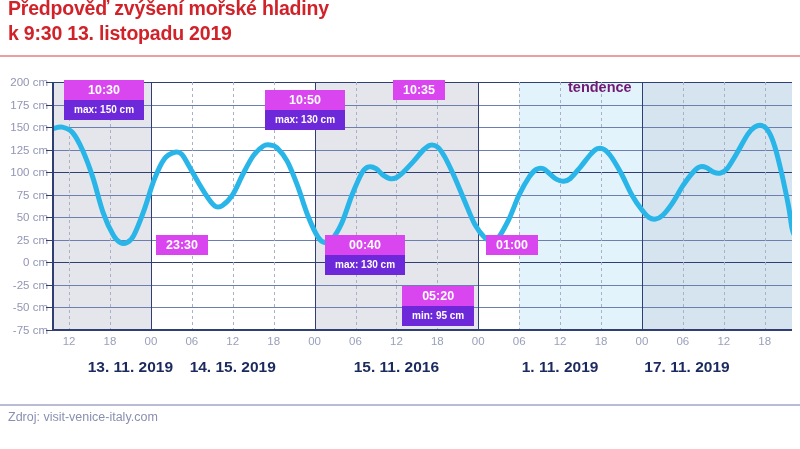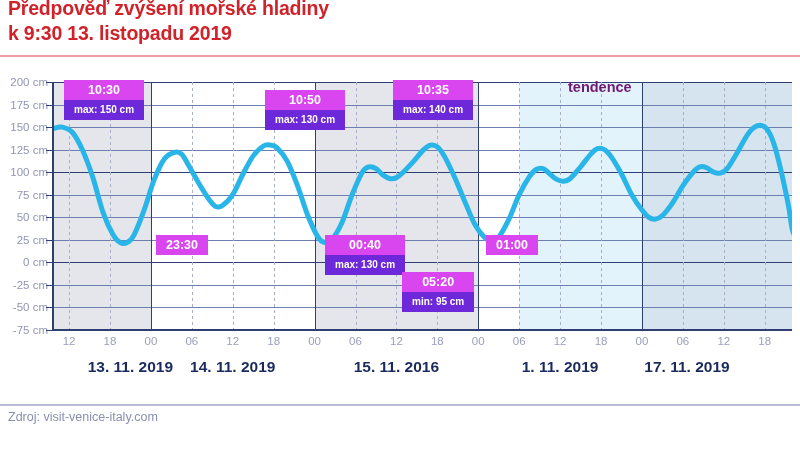--- a/index.html
+++ b/index.html
@@ -193,49 +193,48 @@
         <div class="xlab" style="left: 519.189px;">06</div>
         <div class="xlab" style="left: 560.111px;">12</div>
         <div class="xlab" style="left: 601.032px;">18</div>
         <div class="xlab" style="left: 641.954px;">00</div>
         <div class="xlab" style="left: 682.876px;">06</div>
         <div class="xlab" style="left: 723.797px;">12</div>
         <div class="xlab" style="left: 764.719px;">18</div>
       </div>
     <div id="daylabels">
         <div class="daylab" style="left: 130.433px;">13. 11. 2019</div>
-        <div class="daylab" style="left: 232.737px;">14. 11. 2019</div>
+        <div class="daylab" style="left: 232.737px;">14. 15. 2019</div>
         <div class="daylab" style="left: 396.424px;">15. 11. 2016</div>
         <div class="daylab" style="left: 560.111px;">1. 11. 2019</div>
         <div class="daylab" style="left: 687px;">17. 11. 2019</div>
       </div>
     <div id="callouts">
         <div class="callout" style="left: 64px; top: 18px;">
           <div class="top">10:30</div>
           <div class="bot">max: 150 cm</div>
         </div>
         <div class="callout" style="left: 233px; top: 28px; margin-left: 32px;">
           <div class="top">10:50</div>
           <div class="bot">max: 130 cm</div>
         </div>
         <div class="callout" style="left: 393px; top: 18px;">
           <div class="top">10:35</div>
-          <div class="bot">max: 140 cm</div>
         </div>
         <div class="callout" style="left: 156px; top: 173px;">
           <div class="top">23:30</div>
         </div>
         <div class="callout" style="left: 325px; top: 173px;">
           <div class="top">00:40</div>
           <div class="bot">max: 130 cm</div>
         </div>
         <div class="callout" style="left: 486px; top: 173px;">
           <div class="top">01:00</div>
         </div>
-        <div class="callout" style="left: 370px; top: 210px; padding-left: 32px;">
+        <div class="callout" style="left: 370px; top: 224px; padding-left: 32px;">
           <div class="top">05:20</div>
           <div class="bot">min: 95 cm</div>
         </div>
       </div>
   <div class="tendence" style="left: 568px; top: 17px;">tendence</div>
     </div>
 
   <div class="ftr-rule"></div>
   <div class="source">Zdroj: visit-venice-italy.com</div>
 </div>

